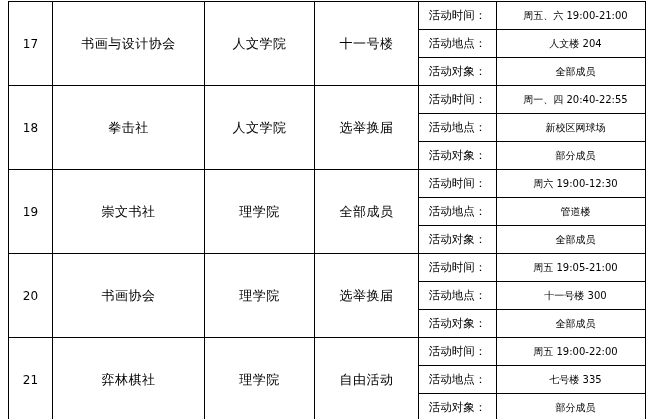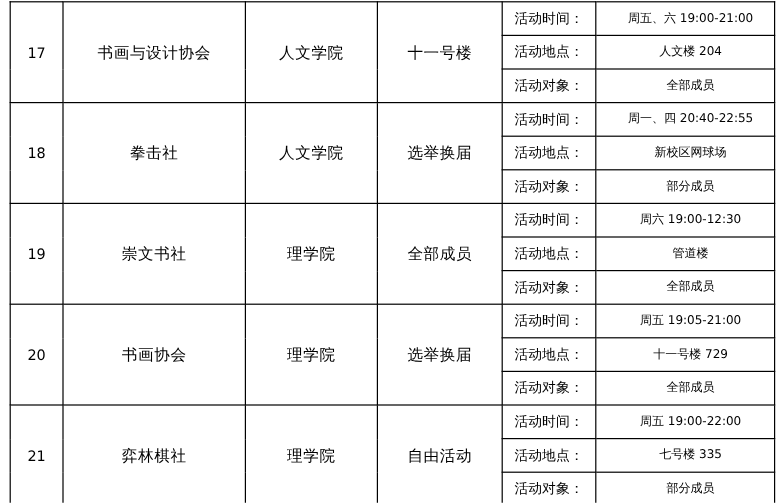--- a/index.html
+++ b/index.html
@@ -135,21 +135,21 @@
       <tr class="row-detail">
         <td class="cell-index" rowspan="3">20</td>
         <td class="cell-name" rowspan="3">书画协会</td>
         <td class="cell-dept" rowspan="3">理学院</td>
         <td class="cell-act" rowspan="3">选举换届</td>
         <td class="detail-label">活动时间：</td>
         <td class="detail-value">周五 19:05-21:00</td>
       </tr>
       <tr class="row-detail">
         <td class="detail-label">活动地点：</td>
-        <td class="detail-value">十一号楼 729</td>
+        <td class="detail-value">十一号楼 300</td>
       </tr>
       <tr class="row-detail">
         <td class="detail-label">活动对象：</td>
         <td class="detail-value">全部成员</td>
       </tr>
 
       <tr class="row-detail">
         <td class="cell-index" rowspan="3">21</td>
         <td class="cell-name" rowspan="3">弈林棋社</td>
         <td class="cell-dept" rowspan="3">理学院</td>

